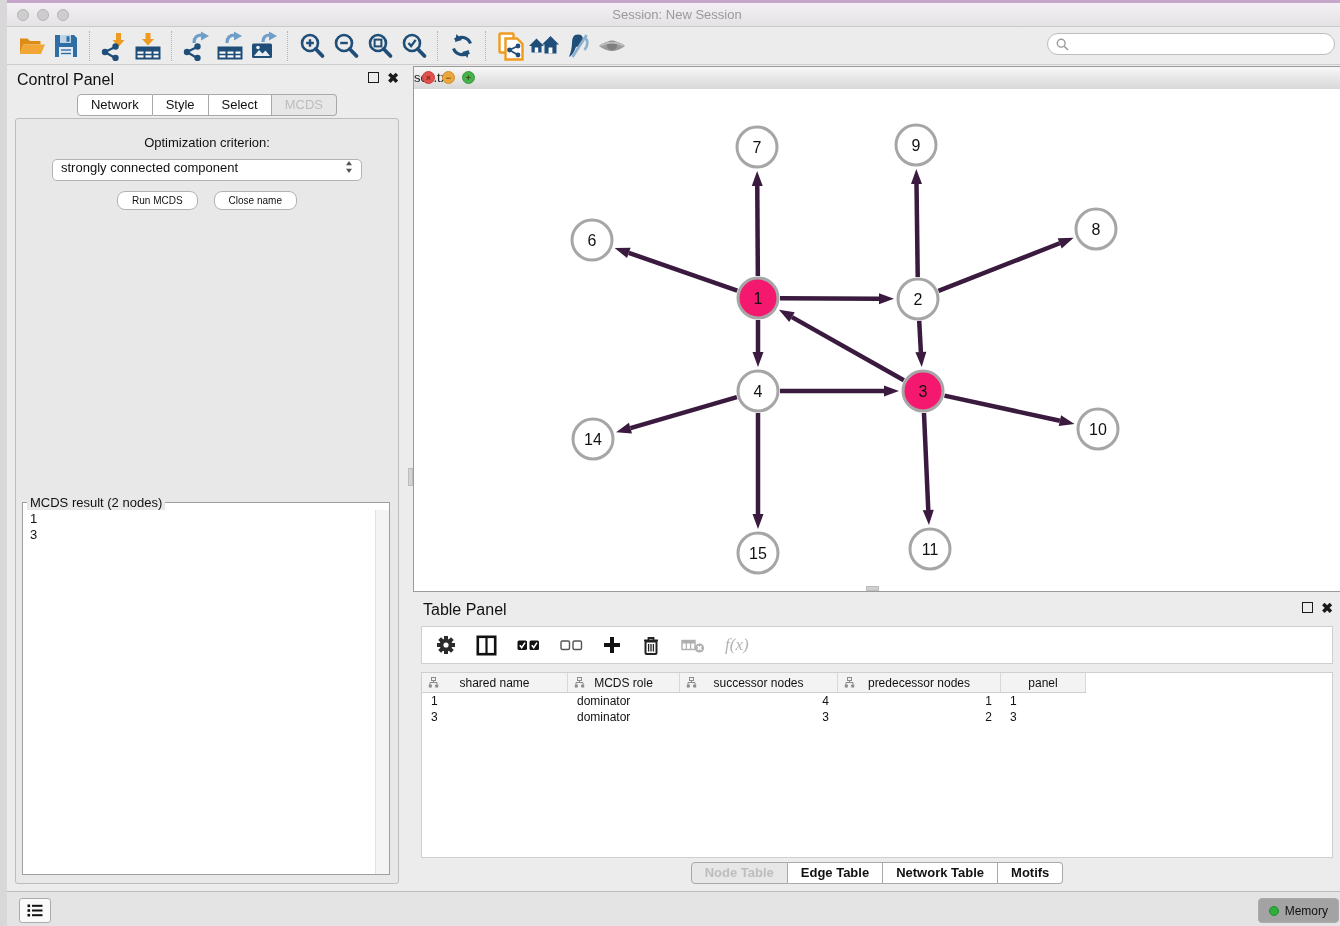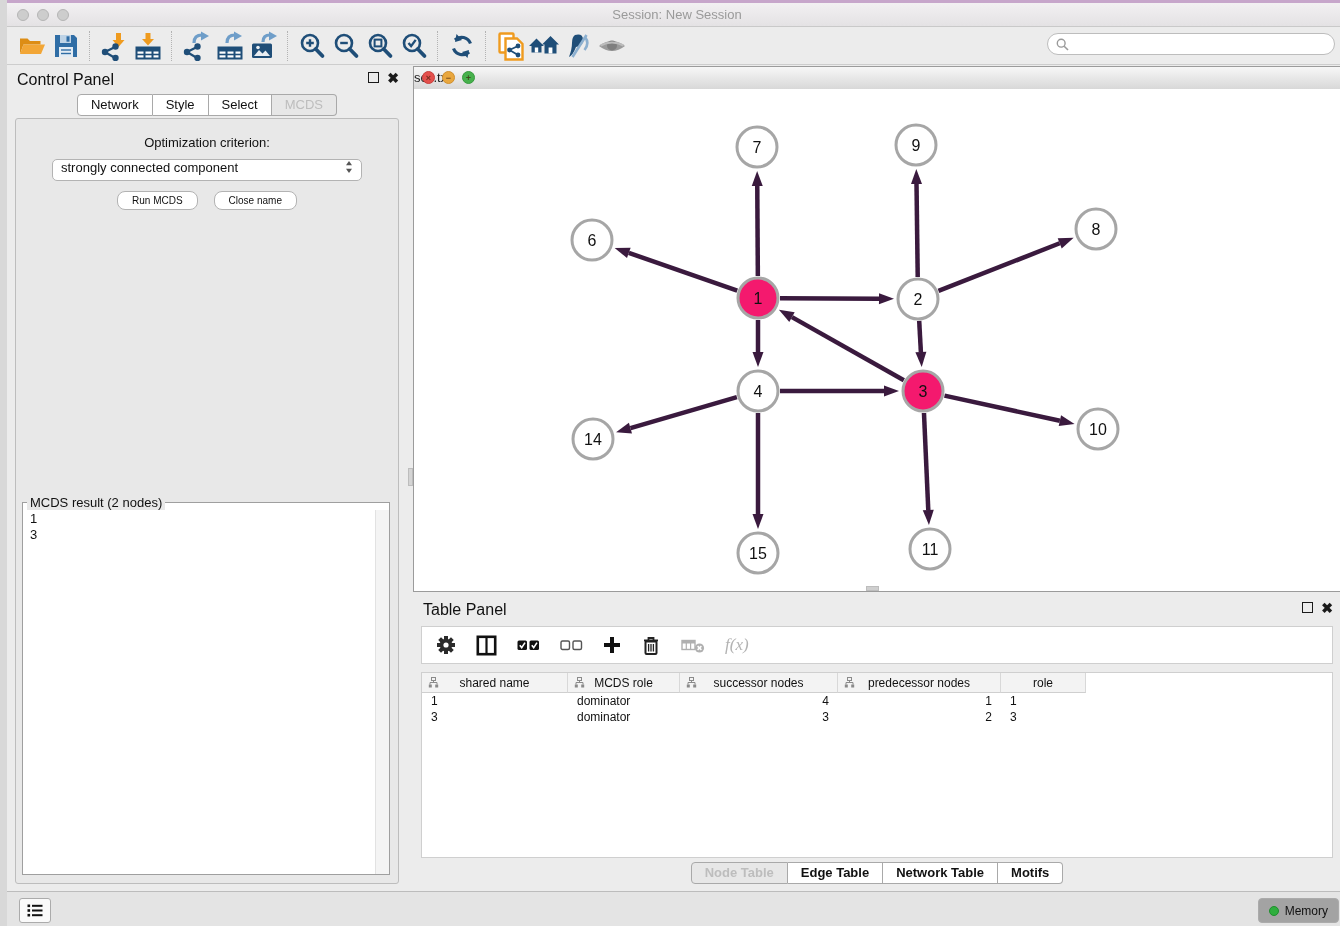--- a/index.html
+++ b/index.html
@@ -478,21 +478,21 @@
           <div class="t-hcell" style="width: 163px;">
             <svg class="hier" width="11" height="11" viewBox="0 0 11 11">
               <rect x="3.5" y="0.5" width="4" height="3" fill="none" stroke="#8a8a8a"></rect>
               <path d="M5.5 3.5 V5.5 M2 7.5 V5.5 H9 V7.5" stroke="#8a8a8a" fill="none"></path>
               <rect x="0.8" y="7.5" width="3" height="3" fill="#8a8a8a"></rect>
               <rect x="7.2" y="7.5" width="3" height="3" fill="#8a8a8a"></rect>
             </svg>
             <span>predecessor nodes</span>
           </div>
           <div class="t-hcell" style="width: 85px;">
-            <span>role</span>
+            <span>panel</span>
           </div>
         </div>
       <div id="table-body">
           <div class="t-row">
             <div class="t-cell" style="width: 146px; text-align: left;">1</div>
             <div class="t-cell" style="width: 112px; text-align: left;">dominator</div>
             <div class="t-cell" style="width: 158px; text-align: right;">4</div>
             <div class="t-cell" style="width: 163px; text-align: right;">1</div>
             <div class="t-cell" style="width: 85px; text-align: left;">1</div>
           </div>

